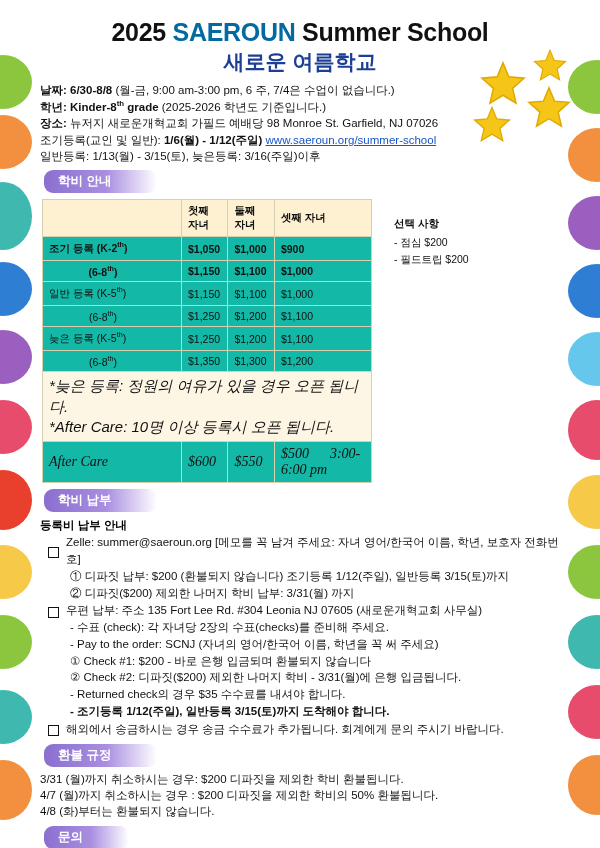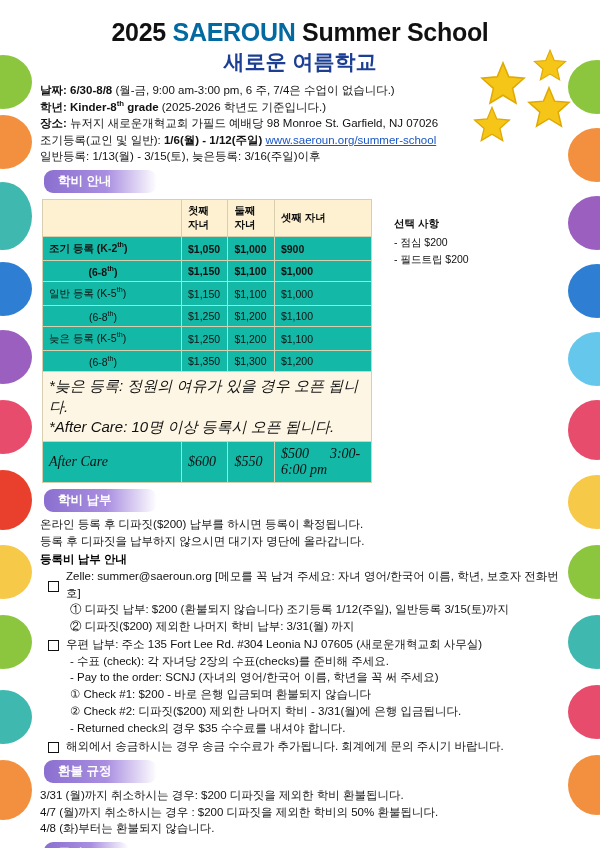--- a/index.html
+++ b/index.html
@@ -312,24 +312,20 @@
     </table>
     <div class="side-opts">
       <div class="hd">선택 사항</div>
       <div>- 점심 $200</div>
       <div>- 필드트립 $200</div>
     </div>
   </div>
 
   
   <div class="pill">학비 납부</div>
-  <div class="pay-list">
-    <div>온라인 등록 후 디파짓($200) 납부를 하시면 등록이 확정됩니다.</div>
-    <div>등록 후 디파짓을 납부하지 않으시면 대기자 명단에 올라갑니다.</div>
-  </div>
   <div class="sub-hd">등록비 납부 안내</div>
   <div class="pay-list">
 
     <div class="chk-item">
       <div class="chk"></div>
       <div class="chk-body">
         <div><span class="b">Zelle: </span><span class="b">summer@saeroun.org</span><span> [메모를 꼭 남겨 주세요: 자녀 영어/한국어 이름, 학년, 보호자 전화번호]</span></div>
       </div>
     </div>
     <div class="indent">① 디파짓 납부: $200 (환불되지 않습니다) 조기등록 1/12(주일), 일반등록 3/15(토)까지</div>
@@ -339,20 +335,21 @@
       <div class="chk"></div>
       <div class="chk-body">
         <div><span class="b">우편 납부: </span><span>주소 135 Fort Lee Rd. #304 Leonia NJ 07605 (새로운개혁교회 사무실)</span></div>
       </div>
     </div>
     <div class="indent">- 수표 (check): 각 자녀당 2장의 수표(checks)를 준비해 주세요.</div>
     <div class="indent">- Pay to the order: SCNJ (자녀의 영어/한국어 이름, 학년을 꼭 써 주세요)</div>
     <div class="indent">① Check #1: $200 - 바로 은행 입금되며 환불되지 않습니다</div>
     <div class="indent">② Check #2: 디파짓($200) 제외한 나머지 학비 - 3/31(월)에 은행 입금됩니다.</div>
     <div class="indent">- Returned check의 경우 $35 수수료를 내셔야 합니다.</div>
+    <div class="indent" style="font-weight:bold;">- 조기등록 1/12(주일), 일반등록 3/15(토)까지 도착해야 합니다.</div>
 
     <div class="chk-item">
       <div class="chk"></div>
       <div class="chk-body">해외에서 송금하시는 경우 송금 수수료가 추가됩니다. 회계에게 문의 주시기 바랍니다.</div>
     </div>
   </div>
 
   
   <div class="pill">환불 규정</div>
   <div class="body-text">

